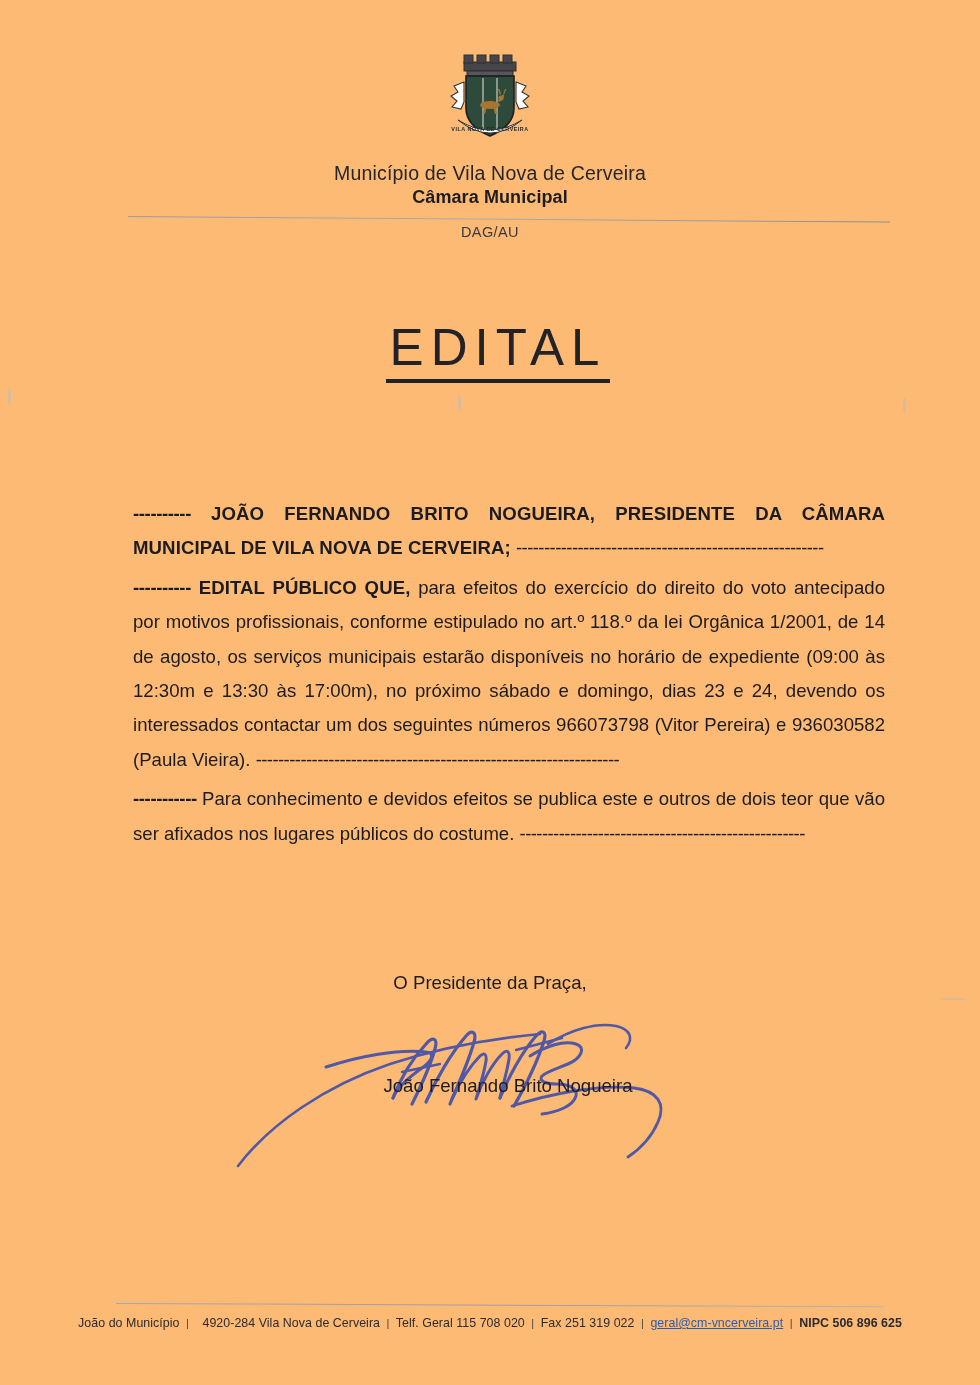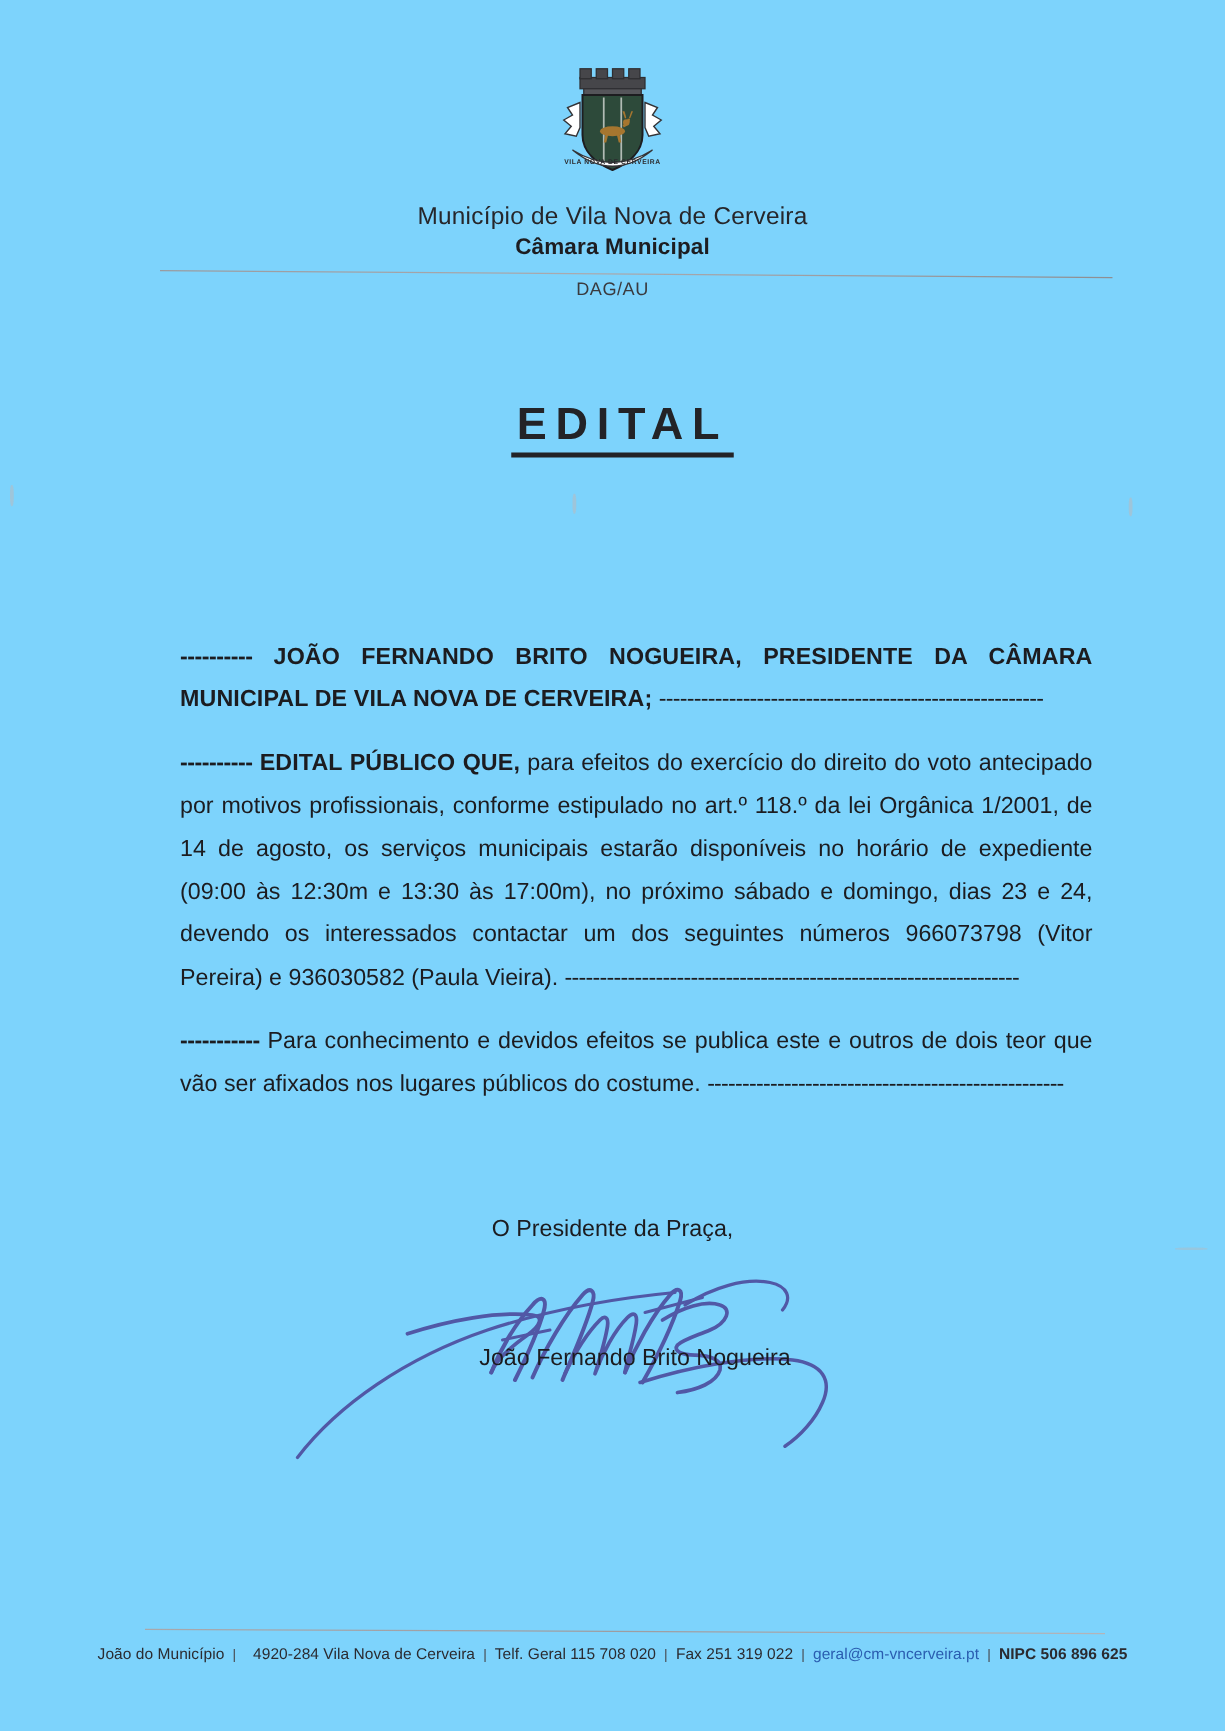--- a/index.html
+++ b/index.html
@@ -10,21 +10,21 @@
   }
   body {
     font-family: "Liberation Sans", sans-serif;
     color: #1a1a1a;
   }
   .page {
     position: relative;
     width: 980px;
     height: 1385px;
     margin: 0 auto;
-    background: #7dd3fc;
+    background: #fdba74;
     overflow: hidden;
   }
   
   .scan-speck {
     position: absolute;
     background: #b9b9bd;
     opacity: .55;
     border-radius: 40%;
     pointer-events: none;
   }
@@ -79,43 +79,43 @@
 
   
   .doc-title {
     position: absolute;
     top: 318px;
     left: 0;
     right: 0;
     text-align: center;
   }
   .doc-title span {
-    font-size: 36px;
-    font-weight: bold;
+    font-size: 51px;
+    font-weight: normal;
     letter-spacing: 7px;
     color: #232327;
     border-bottom: 4px solid #232327;
     padding: 0 4px 3px 4px;
     margin-left: 16px;
   }
 
   
   .body-block {
     position: absolute;
     top: 492px;
     left: 128px;
     width: 762px;
   }
   .para {
     font-size: 18.6px;
     line-height: 34.4px;
     color: #1c1c20;
     text-align: justify;
     text-justify: inter-word;
-    margin: 16px;
+    margin: 5px;
   }
   .para + .para { margin-top: 0; }
   .lead {
     font-weight: bold;
     letter-spacing: .1px;
   }
   .caps-bold {
     font-weight: bold;
   }
   .dashes {
@@ -183,20 +183,21 @@
     letter-spacing: .05px;
     white-space: nowrap;
   }
   .footer .sep {
     color: #46464b;
     padding: 0 3px;
     font-size: 11px;
   }
   .footer .mail {
     color: #2a5db0;
+    text-decoration: underline;
   }
   .footer .nipc { font-weight: bold; }
   .footer .gap { display: inline-block; width: 7px; }
 </style>
 </head>
 <body>
 
 <div class="page">
 
   <div class="scan-speck" style="left:8px;  top:388px; width:3px;  height:17px;"></div>

